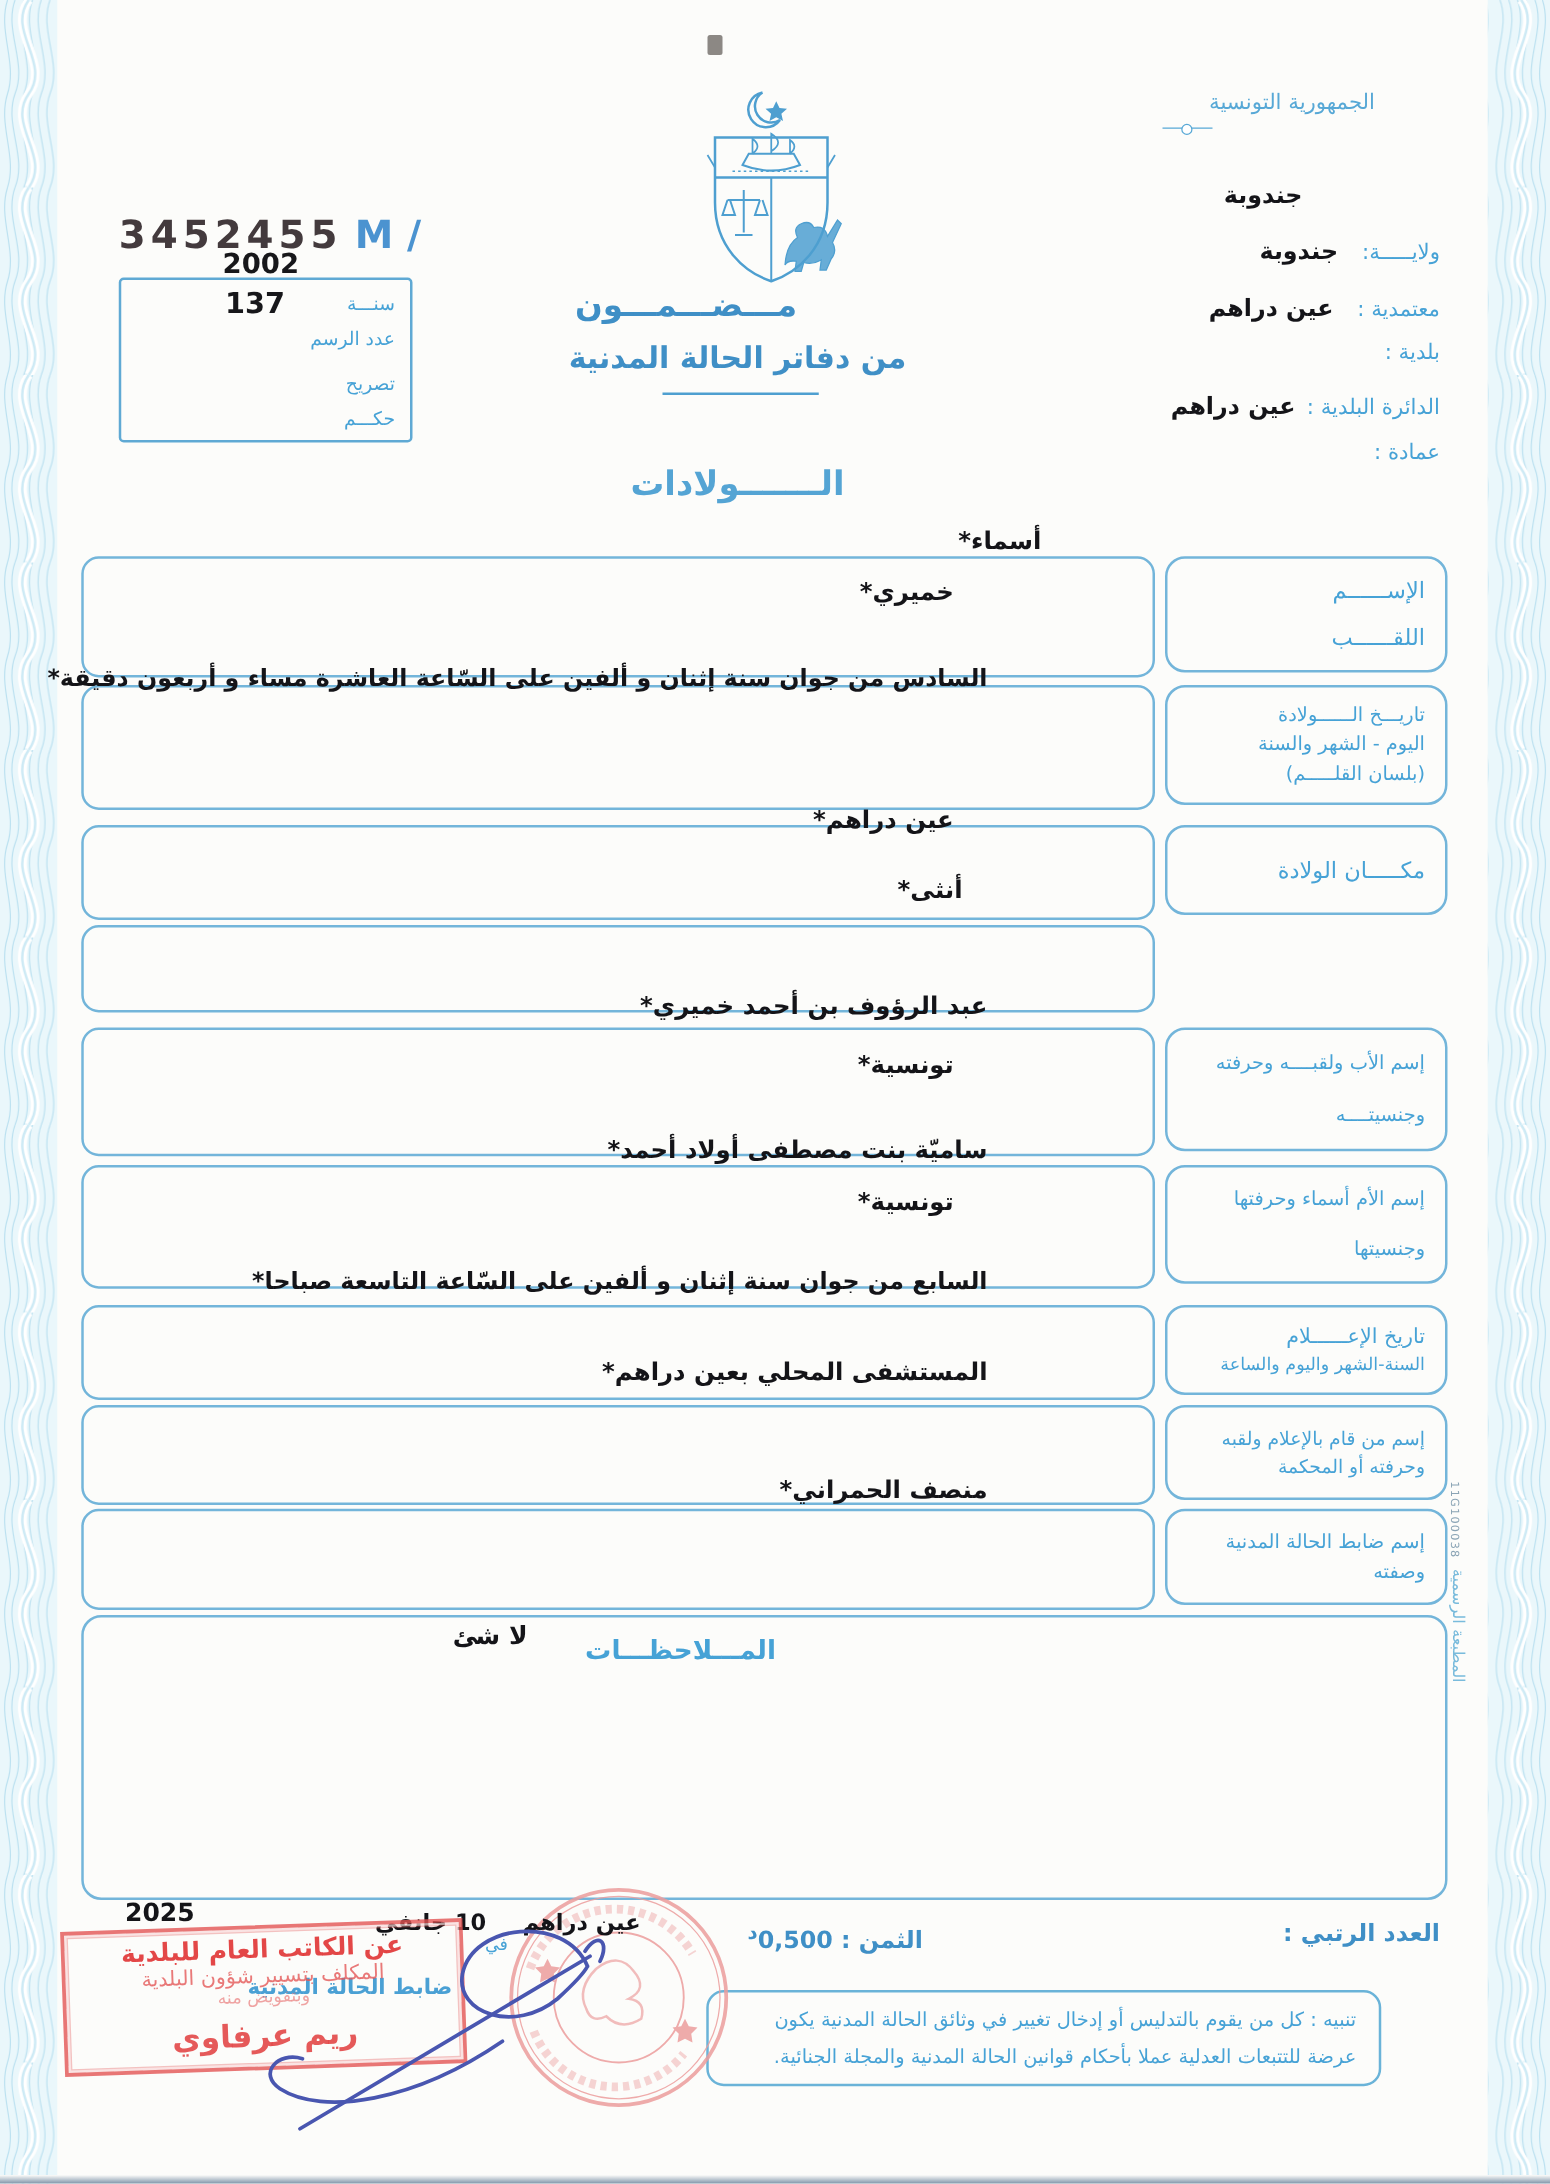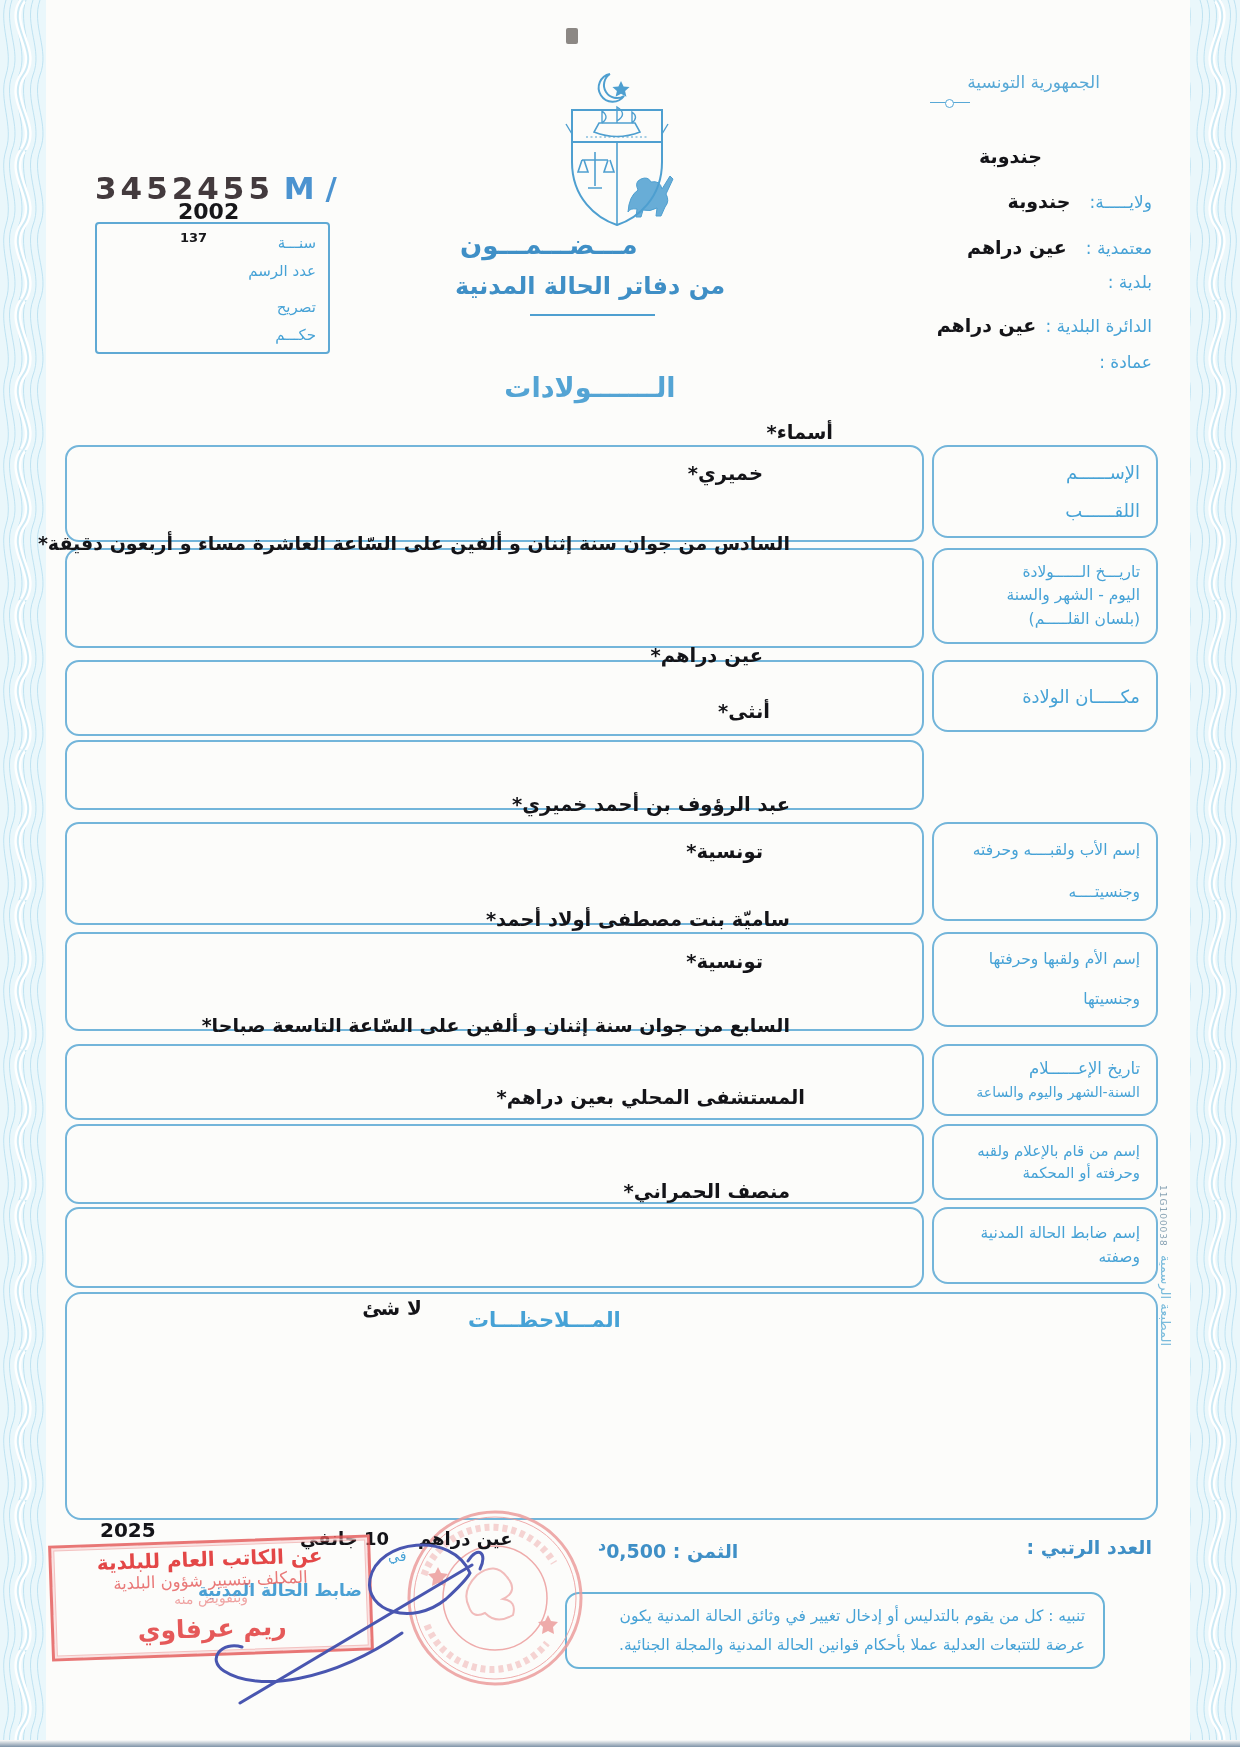--- a/index.html
+++ b/index.html
@@ -28,21 +28,21 @@
   .val{position:absolute;font-weight:bold;color:#141418;font-size:19.5px;white-space:nowrap;z-index:5;}
   .bluetxt{position:absolute;color:#46a2d6;white-space:nowrap;}
   
   .serial{position:absolute;top:170px;left:95px;font-size:31px;white-space:nowrap;z-index:4;}
   .serial .pre{color:#4b93d0;font-weight:bold;}
   .serial .num{color:#433a3d;font-weight:bold;letter-spacing:4px;}
   .yearstamp{position:absolute;top:199px;left:178px;color:#17171a;font-weight:bold;font-size:22px;z-index:5;}
   .regbox{position:absolute;top:222px;left:95px;width:235px;height:132px;border:2px solid #5fa9d4;
     border-radius:4px;box-sizing:border-box;}
   .regbox .rlabel{position:absolute;right:12px;color:#46a2d6;font-size:15px;white-space:nowrap;}
-  .recno{position:absolute;top:230px;left:180px;color:#17171a;font-weight:bold;font-size:13px;z-index:5;}
+  .recno{position:absolute;top:230px;left:180px;color:#17171a;font-weight:bold;font-size:23px;z-index:5;}
   .republic{color:#57a8d6;font-size:17px;}
   .rep-divider{width:40px;border-top:1px solid #57a8d6;margin:4px 60px 0 0;position:relative;}
   .rep-divider .dot{position:absolute;top:-4px;right:16px;width:7px;height:7px;border:1px solid #57a8d6;border-radius:50%;background:#fff;}
   .hrow{position:absolute;white-space:nowrap;}
   .hrow .lab{color:#46a2d6;font-size:17px;}
   .hrow .hval{color:#141418;font-weight:bold;font-size:19px;margin-right:14px;}
   .emblem{position:absolute;top:68px;left:542px;}
   .t1{position:absolute;top:230px;left:460px;width:260px;text-align:left;color:#3f8fc6;font-weight:bold;font-size:26px;}
   .t2{position:absolute;top:272px;left:430px;width:320px;text-align:center;color:#3f8fc6;font-weight:bold;font-size:24px;}
   .t2u{position:absolute;top:314px;left:530px;width:125px;border-top:2px solid #4e9fd0;}
@@ -176,21 +176,21 @@
     <span>(بلسان القلـــــم)</span>
   </div>
   <div class="lbox" style="top:660px;height:72px">
     <span class="big">مكـــــان الولادة</span>
   </div>
   <div class="lbox spread" style="top:822px;height:99px;font-size:15.5px">
     <span>إسم الأب ولقبــــه وحرفته</span>
     <span>وجنسيتــــه</span>
   </div>
   <div class="lbox spread" style="top:932px;height:95px;font-size:15.5px">
-    <span>إسم الأم ولقبها وحرفتها</span>
+    <span>إسم الأم أسماء وحرفتها</span>
     <span>وجنسيتها</span>
   </div>
   <div class="lbox" style="top:1044px;height:72px">
     <span>تاريخ الإعــــــلام</span>
     <span class="small">السنة-الشهر واليوم والساعة</span>
   </div>
   <div class="lbox" style="top:1124px;height:76px;font-size:15px">
     <span>إسم من قام بالإعلام ولقبه</span>
     <span>وحرفته أو المحكمة</span>
   </div>
@@ -202,21 +202,21 @@
   <div class="val" style="top:421px;right:407px">أسماء*</div>
   <div class="val" style="top:462px;right:477px">خميري*</div>
   <div class="val" style="top:532px;right:450px;font-size:19px">السادس من جوان سنة إثنان و ألفين على السّاعة العاشرة مساء و أربعون دقيقة*</div>
   <div class="val" style="top:644px;right:477px">عين دراهم*</div>
   <div class="val" style="top:700px;right:470px">أنثى*</div>
   <div class="val" style="top:793px;right:450px">عبد الرؤوف بن أحمد خميري*</div>
   <div class="val" style="top:840px;right:477px">تونسية*</div>
   <div class="val" style="top:908px;right:450px">ساميّة بنت مصطفى أولاد أحمد*</div>
   <div class="val" style="top:950px;right:477px">تونسية*</div>
   <div class="val" style="top:1014px;right:450px;font-size:19px">السابع من جوان سنة إثنان و ألفين على السّاعة التاسعة صباحا*</div>
-  <div class="val" style="top:1086px;right:435px">المستشفى المحلي بعين دراهم*</div>
+  <div class="val" style="top:1086px;right:450px">المستشفى المحلي بعين دراهم*</div>
   <div class="val" style="top:1180px;right:450px">منصف الحمراني*</div>
 
   <div class="obsbox" style="top:1292px;height:228px"></div>
   <div class="val" style="top:1296px;right:818px;font-size:20px">لا شئ</div>
   <div class="bluetxt" style="top:1308px;left:468px;font-weight:bold;font-size:21px;letter-spacing:3px">المـــلاحظـــات</div>
 
   <div class="footline" style="top:1536px;right:88px">العدد الرتبي :</div>
   <div class="footline" style="top:1536px;left:598px">
     <span>الثمن :</span>
     <span dir="ltr">0,500</span><sup>د</sup>

